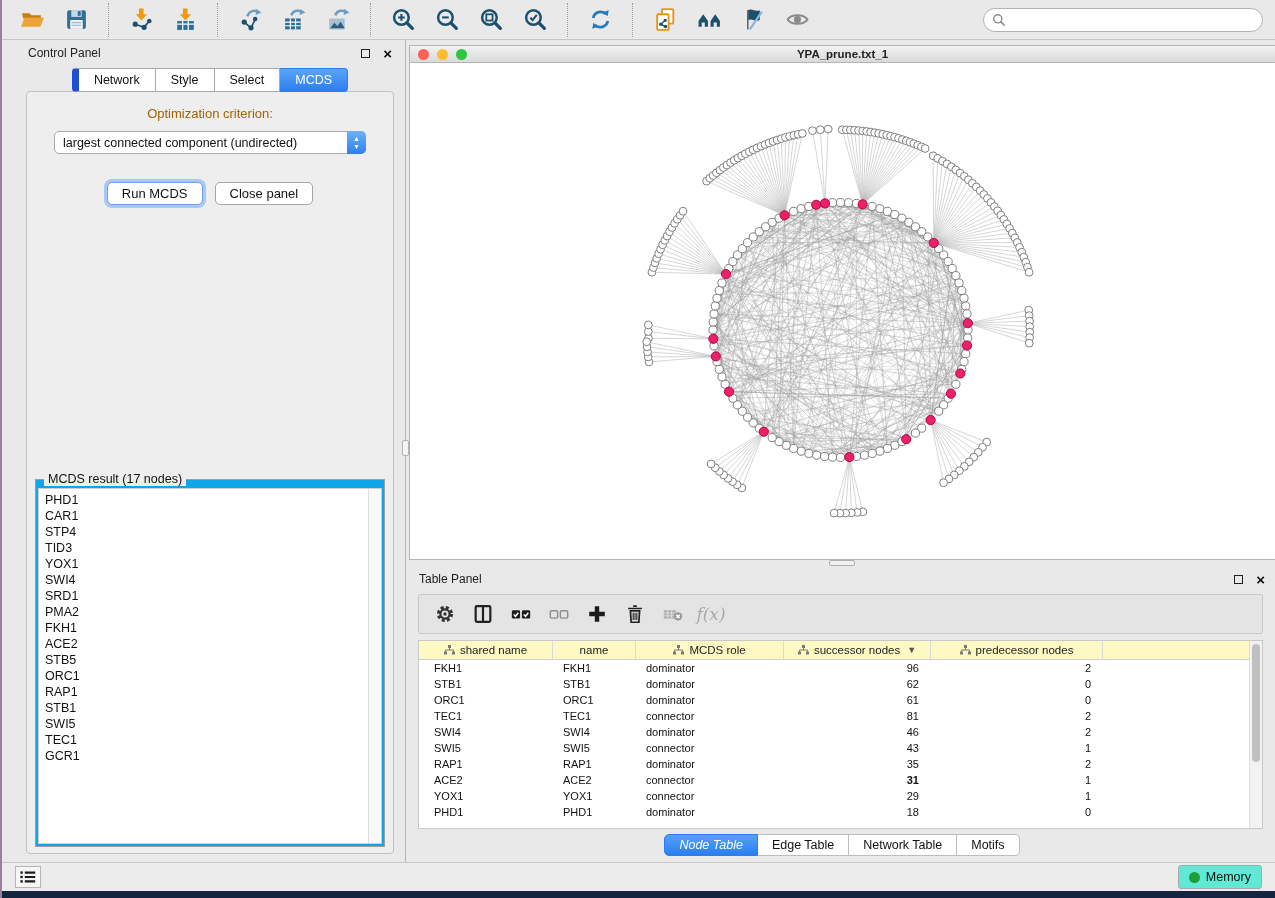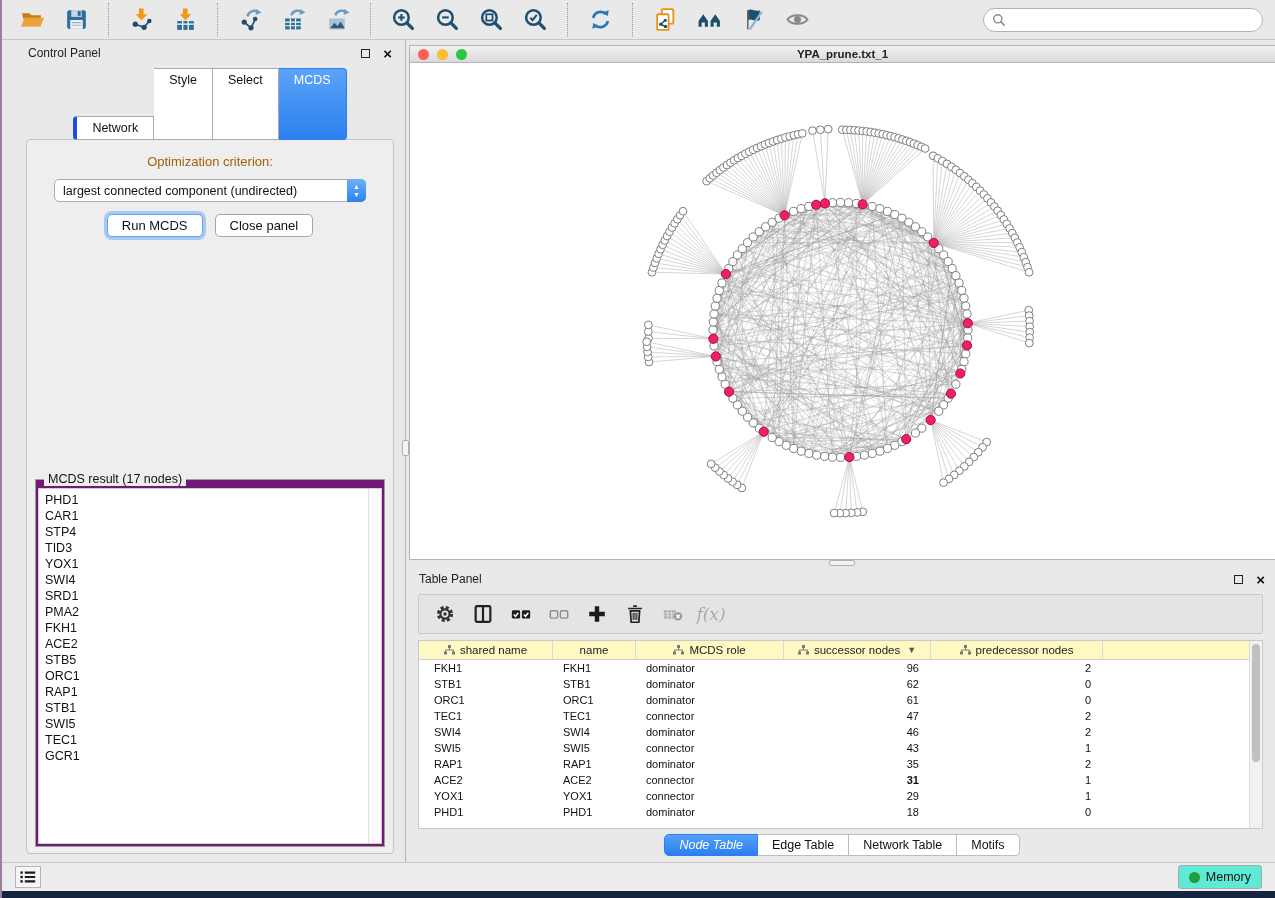--- a/index.html
+++ b/index.html
@@ -20,33 +20,33 @@
   .main { flex:1; display:flex; min-height:0; }
 
   
   .cpanel { width:400px; flex:0 0 auto; display:flex; flex-direction:column; background:#e9e9e9;padding-left:16px; }
   .panel-head { height:26px; display:flex; align-items:center; padding:0 10px; font-size:12px; color:#222; }
   .panel-head .sp { flex:1; }
   .float-box { width:9px; height:9px; border:1.5px solid #222; margin-right:13px; }
   .close-x { font-size:15px; font-weight:bold; color:#111; line-height:1; }
   .cp-tabs { display:flex; justify-content:center; margin-top:2px; position:relative; z-index:2; }
   .cp-tab { font-size:12.5px; padding:4px 15px; background:#fff; border:1px solid #a9a9a9; border-left:none; color:#111; }
-  .cp-tab:first-child { border-left:4px solid #1d4ed8; border-radius:4px 0 0 4px;margin-top:48px; }
+  .cp-tab:first-child { border-left:7px solid #1d4ed8; border-radius:4px 0 0 4px; }
   .cp-tab:last-child { border-radius:0 4px 4px 0; }
   .cp-tab.active { background:linear-gradient(#5aa4f7,#2b7ff0); border-color:#2b7ff0; color:#fff; }
   .cp-body { flex:1; border:1px solid #c2c2c2; border-radius:4px; margin:-1px 8px 8px 8px; background:#eeeeee; display:flex; flex-direction:column; padding-top:14px; min-height:0; }
   .opt-label { text-align:center; font-size:13px; color:#a16207; margin-bottom:10px; }
   .dropdown { width:312px; height:23px; margin:0 auto; background:#fff; border:1px solid #ababab; border-radius:5px; display:flex; align-items:center; }
   .dropdown .dtext { flex:1; font-size:12.5px; padding-left:8px; color:#111; white-space:nowrap; }
   .dropdown .stepper { width:19px; height:23px; margin:-1px -1px -1px 0; border-radius:0 5px 5px 0; background:linear-gradient(#6db1f8,#2d80f1); color:#fff; font-size:7px; display:flex; flex-direction:column; align-items:center; justify-content:center; line-height:1.1; }
-  .btnrow { display:flex; justify-content:center; gap:12px; margin-top:12px; }
+  .btnrow { display:flex; justify-content:center; gap:12px; margin-top:28px; }
   .btn { font-size:13px; padding:3px 14px; background:#fff; border:1px solid #a5a5a5; border-radius:5px; color:#111; }
   .btn.focused { box-shadow:0 0 0 3px #a8c9f5; border-color:#6f9fe8; }
   .cp-spacer { flex:1; }
-  .mcds-group { margin:0 8px 6px 8px; border:1px solid #9e9e9e; position:relative; background:#701a75; height:368px; }
+  .mcds-group { margin:0 8px 6px 8px; border:1px solid #9e9e9e; position:relative; background:#0ea5e9; height:368px; }
   .mcds-legend { position:absolute; top:-8px; left:8px; background:#eee; padding:0 4px; font-size:12.5px; color:#111; }
   .mcds-list { position:absolute; inset:8px 2px 2px 2px; background:#fff; border:1px solid #cfcfcf; overflow:hidden; display:flex; }
   .mcds-items { flex:1; padding:3px 0 0 6px; }
   .mcds-item { font-size:12.5px; line-height:16px; color:#111; }
   .mcds-scroll { width:13px; border-left:1px solid #e0e0e0; background:#fafafa; }
 
   
   .vsplit { width:7px; flex:0 0 auto; background:#e9e9e9; position:relative; }
   .vsplit .line { position:absolute; left:3px; top:0; bottom:0; width:1px; background:#b5b5b5; }
   .vsplit .knob { position:absolute; left:0; top:400px; width:7px; height:16px; background:#f4f4f4; border:1px solid #b0b0b0; border-radius:2px; }
@@ -1266,21 +1266,21 @@
                 <div class="td c0" style="width: 134px;">ORC1</div>
                 <div class="td c1" style="width: 83px;">ORC1</div>
                 <div class="td c2" style="width: 148px;">dominator</div>
                 <div class="td c3 num" style="width: 147px;">61</div>
                 <div class="td c4 num" style="width: 172px;">0</div>
               </div>
               <div class="trow">
                 <div class="td c0" style="width: 134px;">TEC1</div>
                 <div class="td c1" style="width: 83px;">TEC1</div>
                 <div class="td c2" style="width: 148px;">connector</div>
-                <div class="td c3 num" style="width: 147px;">47</div>
+                <div class="td c3 num" style="width: 147px;">81</div>
                 <div class="td c4 num" style="width: 172px;">2</div>
               </div>
               <div class="trow">
                 <div class="td c0" style="width: 134px;">SWI4</div>
                 <div class="td c1" style="width: 83px;">SWI4</div>
                 <div class="td c2" style="width: 148px;">dominator</div>
                 <div class="td c3 num" style="width: 147px;">46</div>
                 <div class="td c4 num" style="width: 172px;">2</div>
               </div>
               <div class="trow">

